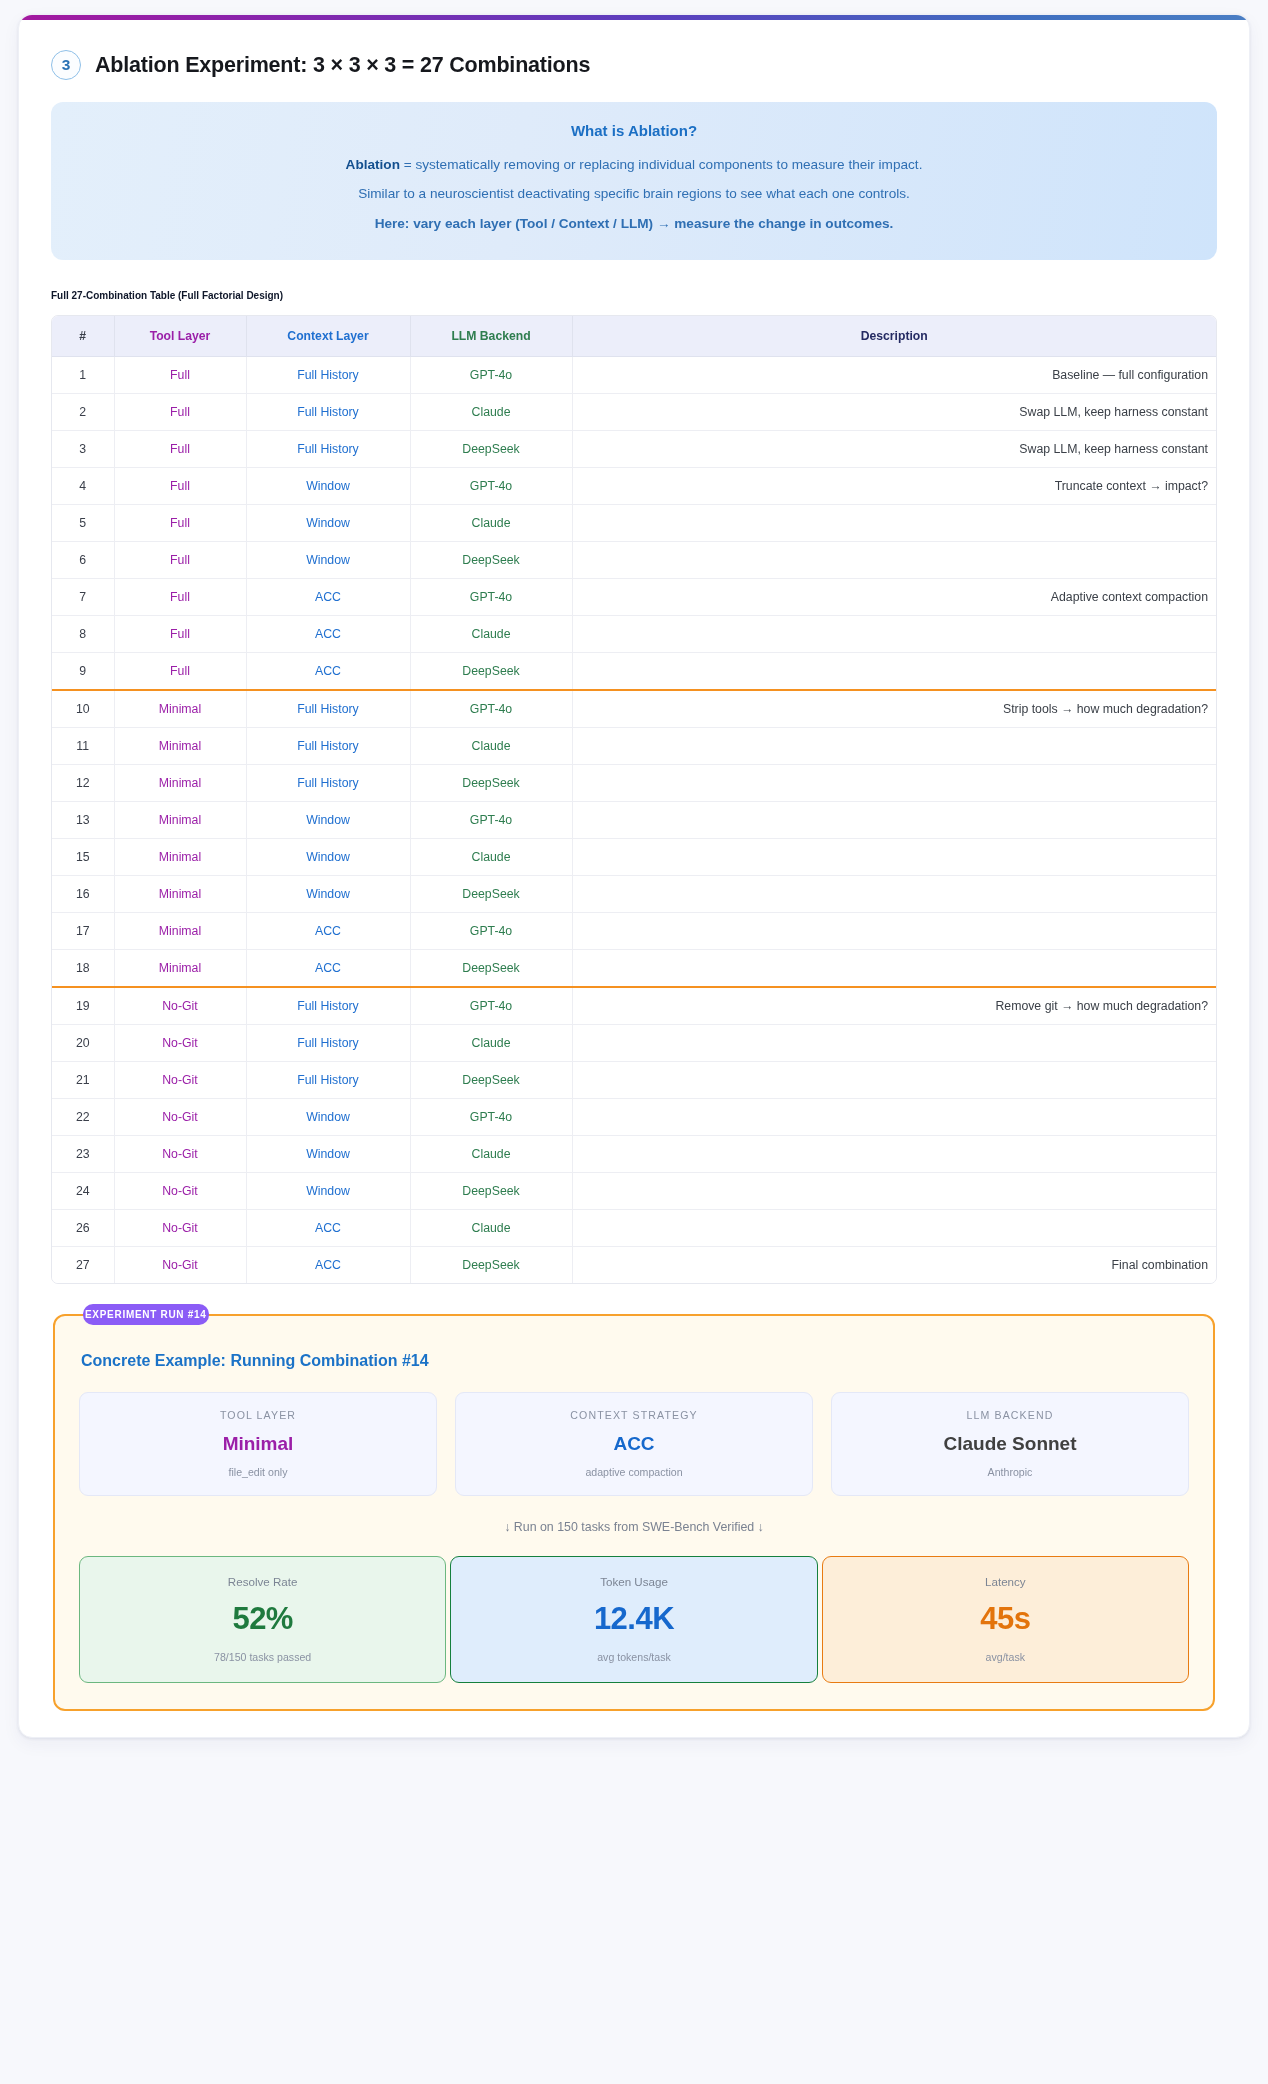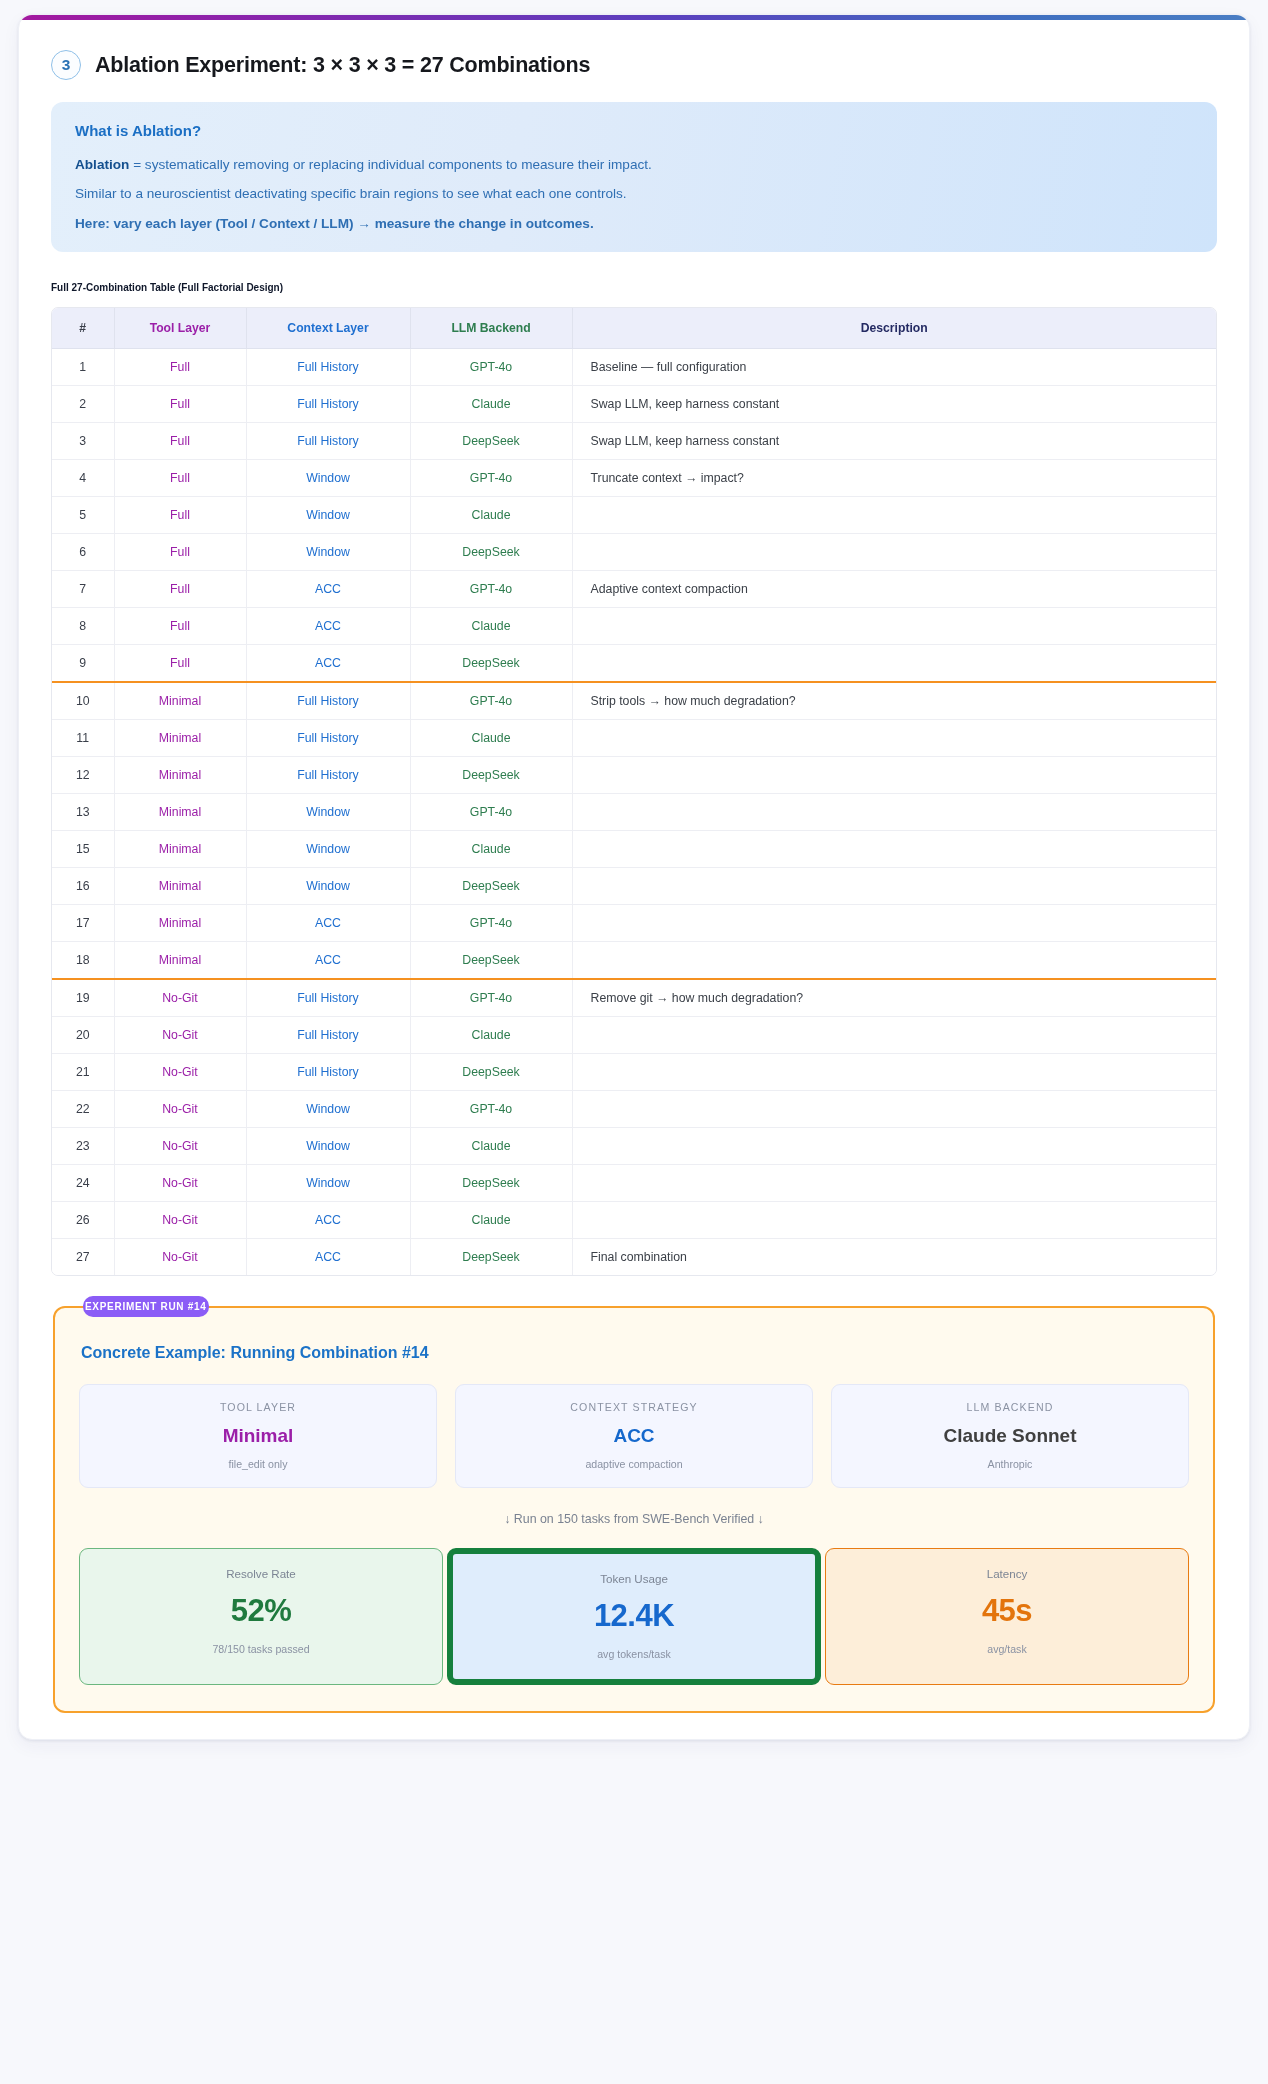--- a/index.html
+++ b/index.html
@@ -43,22 +43,23 @@
   }
   .sec-title {
     font-size: 21.5px; font-weight: 700; color: #16181d;
     letter-spacing: -.2px;
   }
 
   
   .callout {
     background: linear-gradient(100deg, #e3effb 0%, #dfebfa 40%, #cfe4fb 100%);
     border-radius: 12px;
-    padding: 20px 24px 8px 24px;
+    padding: 20px 24px 16px 24px;
     margin: 0 4px 30px 4px;
+    text-align: center;
   }
   .callout-title {
     color: #1b6fc4; font-weight: 700; font-size: 15px;
     margin-bottom: 16px;
   }
   .callout p {
     margin: 0 0 9px 0;
     color: #2f6fb3;
     font-size: 13.6px;
     line-height: 1.5;
@@ -97,21 +98,21 @@
     text-align: center;
     color: #333;
     background: #fff;
   }
   tbody td:last-child { border-right: none; }
   tbody tr:last-child td { border-bottom: none; }
   .c-num   { width: 62px; color: #3a3f4a; }
   .c-tool  { width: 132px; color: #9b1fa8; }
   .c-ctx   { width: 164px; color: #1f6fd0; }
   .c-llm   { width: 162px; color: #2e7d4f; }
-  .c-desc  { text-align: left; padding-left: 18px !important; color: #3b4048; }
+  .c-desc  { text-align: right; padding-left: 18px !important; color: #3b4048; }
   tr.group-top td { border-top: 2px solid #f59120; }
   tr.hl .c-num  { color: #e8850d; font-weight: 700; }
   tr.hl .c-desc { color: #e8850d; }
 
   
   .example {
     position: relative;
     margin: 30px 6px 0 6px;
     border: 2px solid #f7a12c;
     border-radius: 12px;
@@ -159,21 +160,21 @@
     flex: 1;
     border-radius: 9px;
     padding: 18px 10px 19px 10px;
     text-align: center;
   }
   .met-label { font-size: 11.6px; color: #7c8594; margin-bottom: 13px; }
   .met-value { font-size: 31px; font-weight: 700; margin-bottom: 14px; letter-spacing: -.5px; }
   .met-sub { font-size: 10.6px; color: #8a92a3; }
   .met-green { background: #e9f6ec; border: 1px solid #6bb77f; }
   .met-green .met-value { color: #1f7a3e; }
-  .met-blue  { background: #dfedfc; border: 6px solid #15803d; }
+  .met-blue  { background: #dfedfc; border: 1px solid #15803d; }
   .met-blue  .met-value { color: #1668cd; }
   .met-orange{ background: #fdeed9; border: 1px solid #e87b12; }
   .met-orange .met-value { color: #e3740c; }
 </style>
 </head>
 <body>
 
 <div id="page">
   <div class="card">
     <div class="card-topbar"></div>

